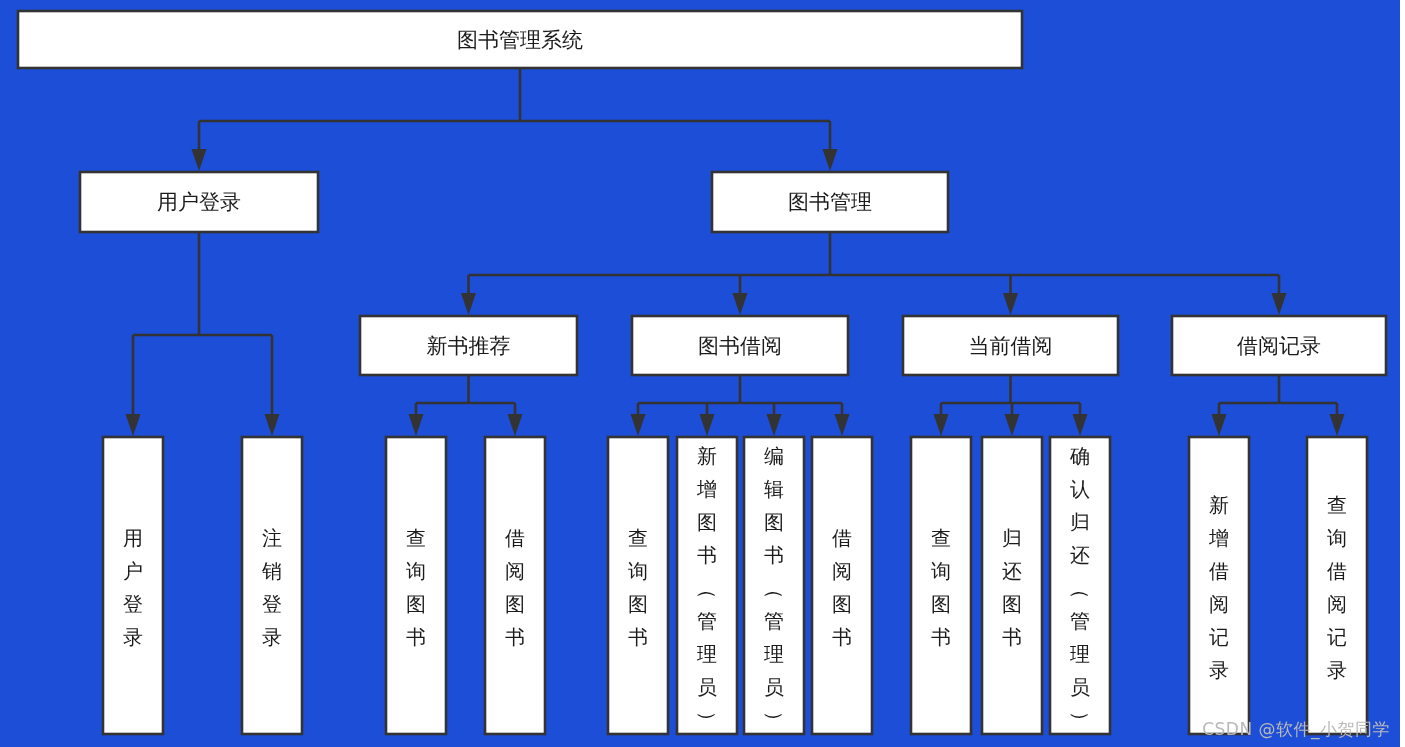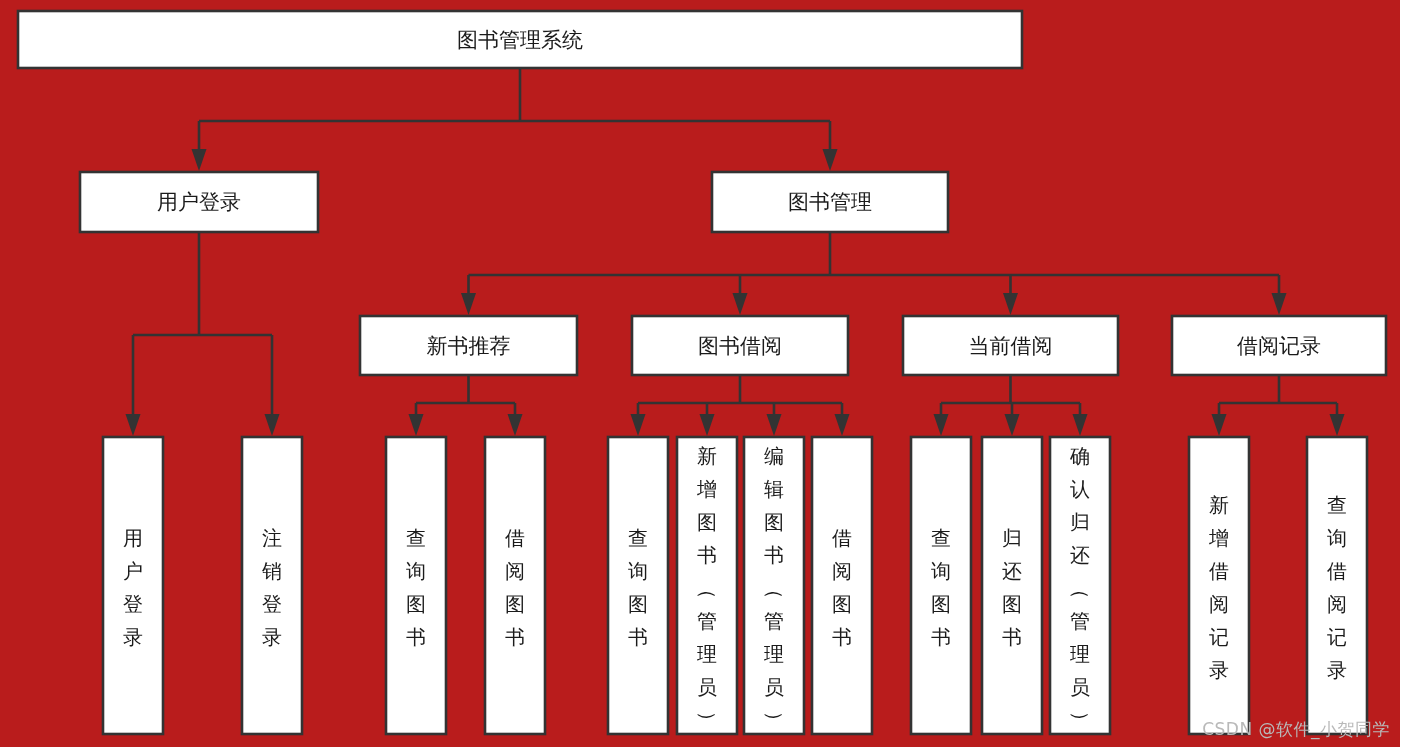--- a/index.html
+++ b/index.html
@@ -10,21 +10,21 @@
   body {
     width: 1405px;
     height: 747px;
     font-family: "DejaVu Sans", "Liberation Sans", sans-serif;
     overflow: hidden;
   }
   #diagram-root {
     position: relative;
     width: 1400px;
     height: 747px;
-    background: #b91c1c;
+    background: #1d4ed8;
   }
   svg#flow-svg {
     position: absolute;
     left: 0;
     top: 0;
     width: 1405px;
     height: 747px;
   }
   .node-box {
     fill: #ffffff;

